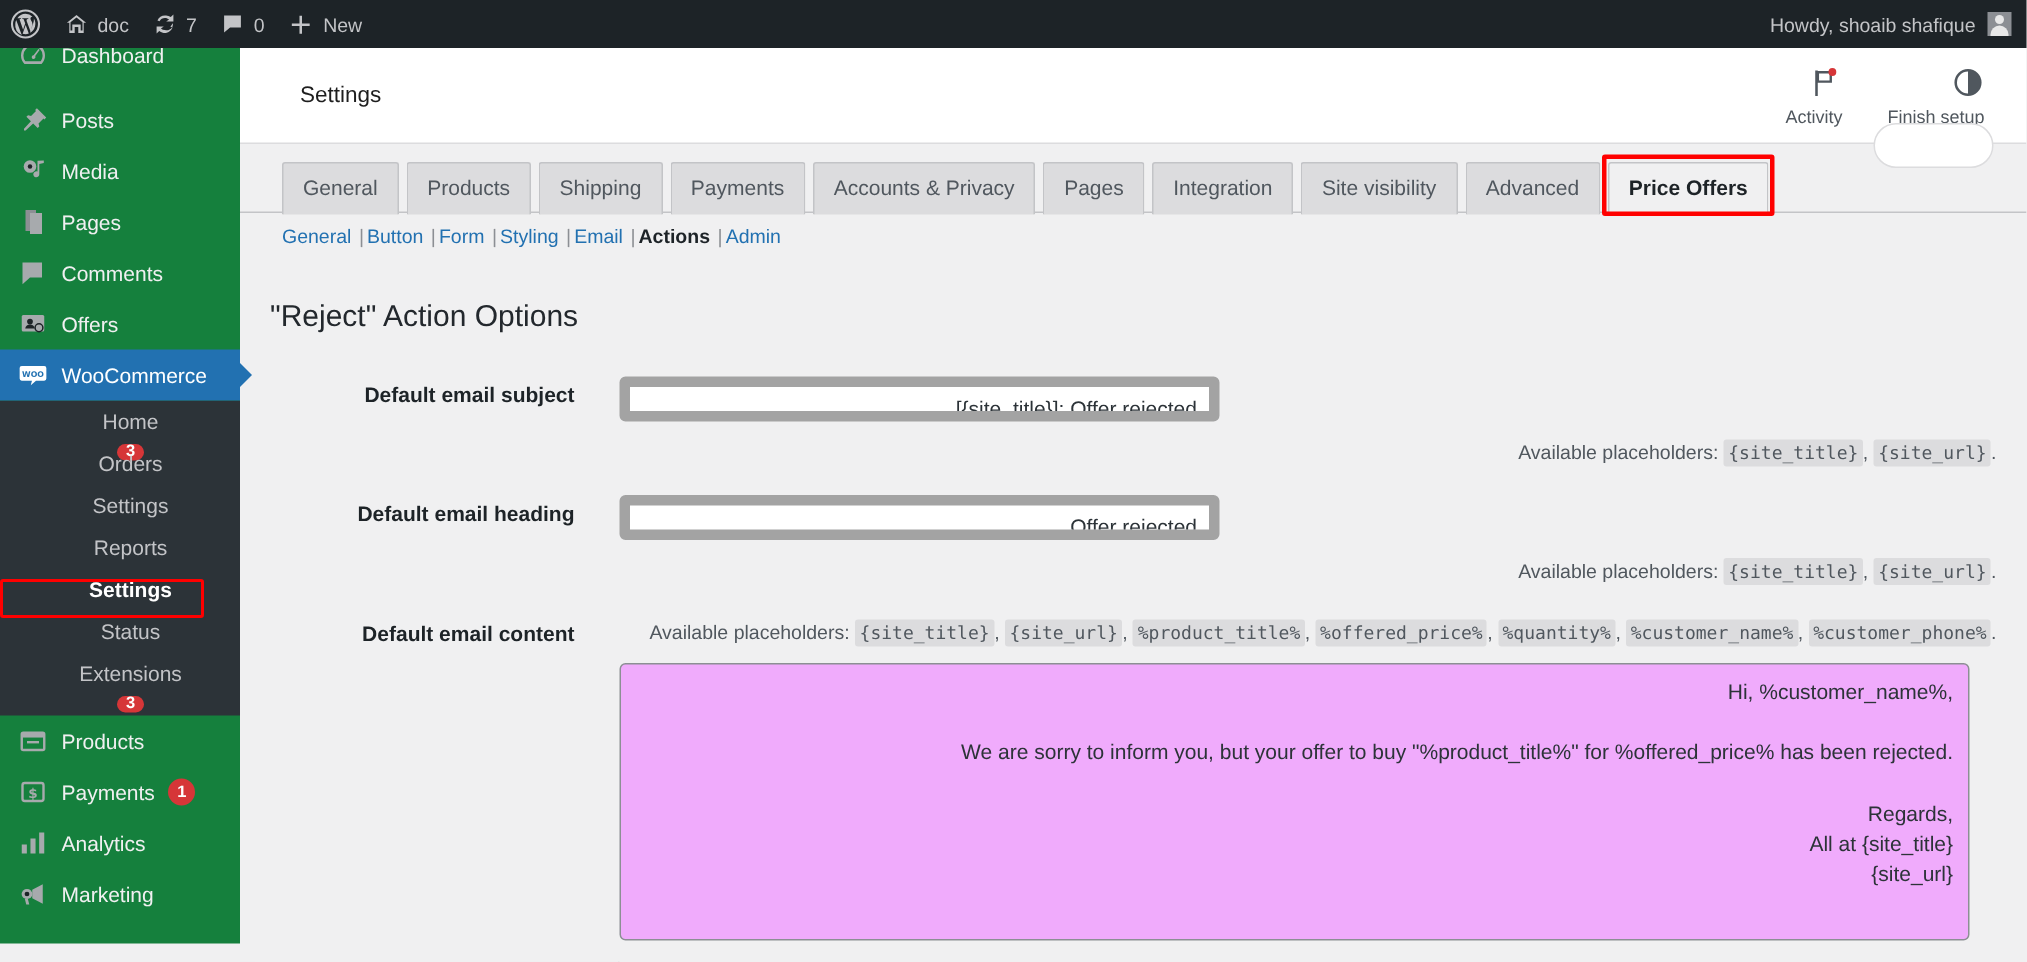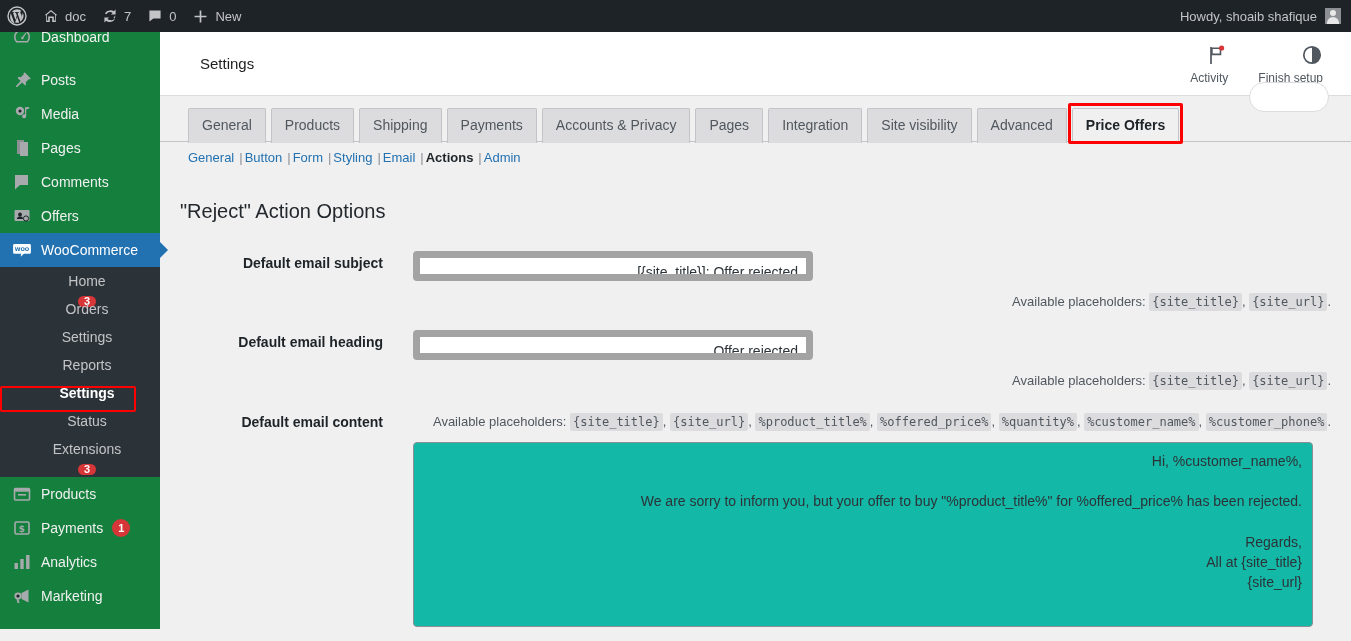--- a/index.html
+++ b/index.html
@@ -201,21 +201,21 @@
     font-family: "DejaVu Sans Mono", monospace;
     font-size: 12px;
     background: #dcdcde; color: #50575e;
     padding: 2px 3px; border-radius: 2px;
   }
   .bigarea {
     display: block;
     width: 900px; height: 185px;
     margin-top: 7px;
     padding: 8px 10px;
-    background: #14b8a6;
+    background: #f0abfc;
     border: 1px solid #8c8f94; border-radius: 4px;
     font-family: "Liberation Sans", sans-serif;
     font-size: 14px; color: #2c3338;
     line-height: 1.45;
     white-space: pre-wrap;
     overflow: hidden;
   }
   .lcol-bg {
     position: absolute; left: 0; top: 0;
     width: 253px; bottom: -400px;

